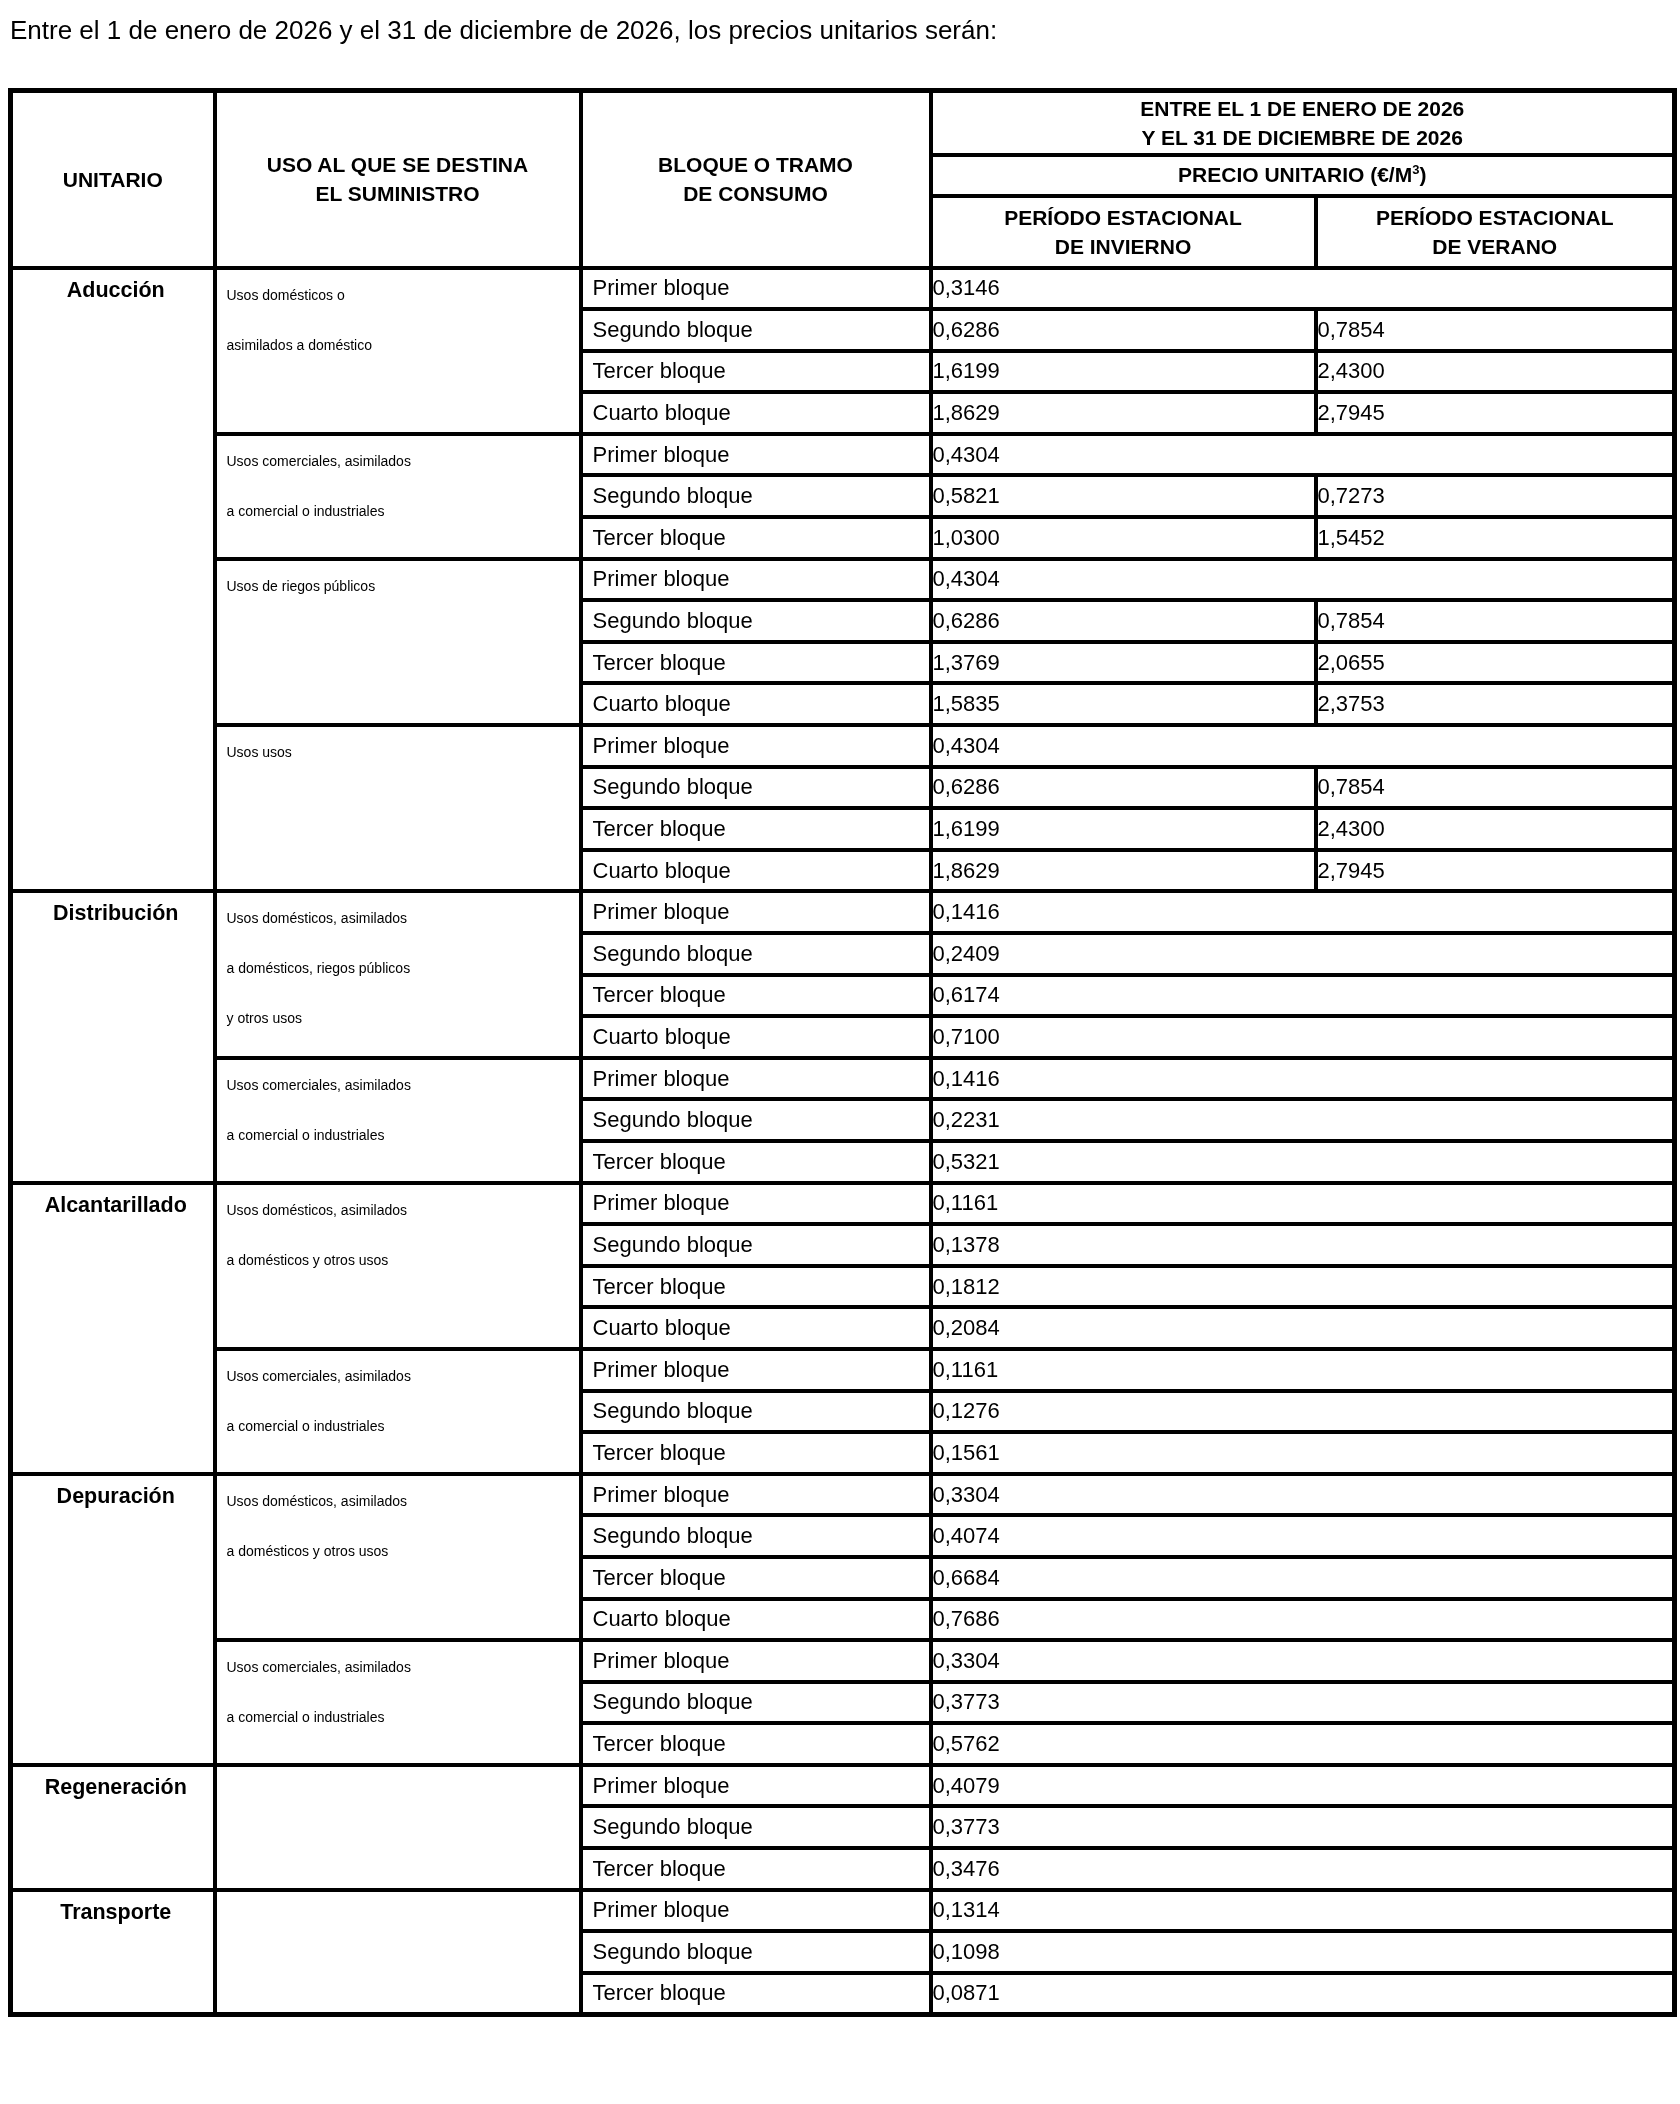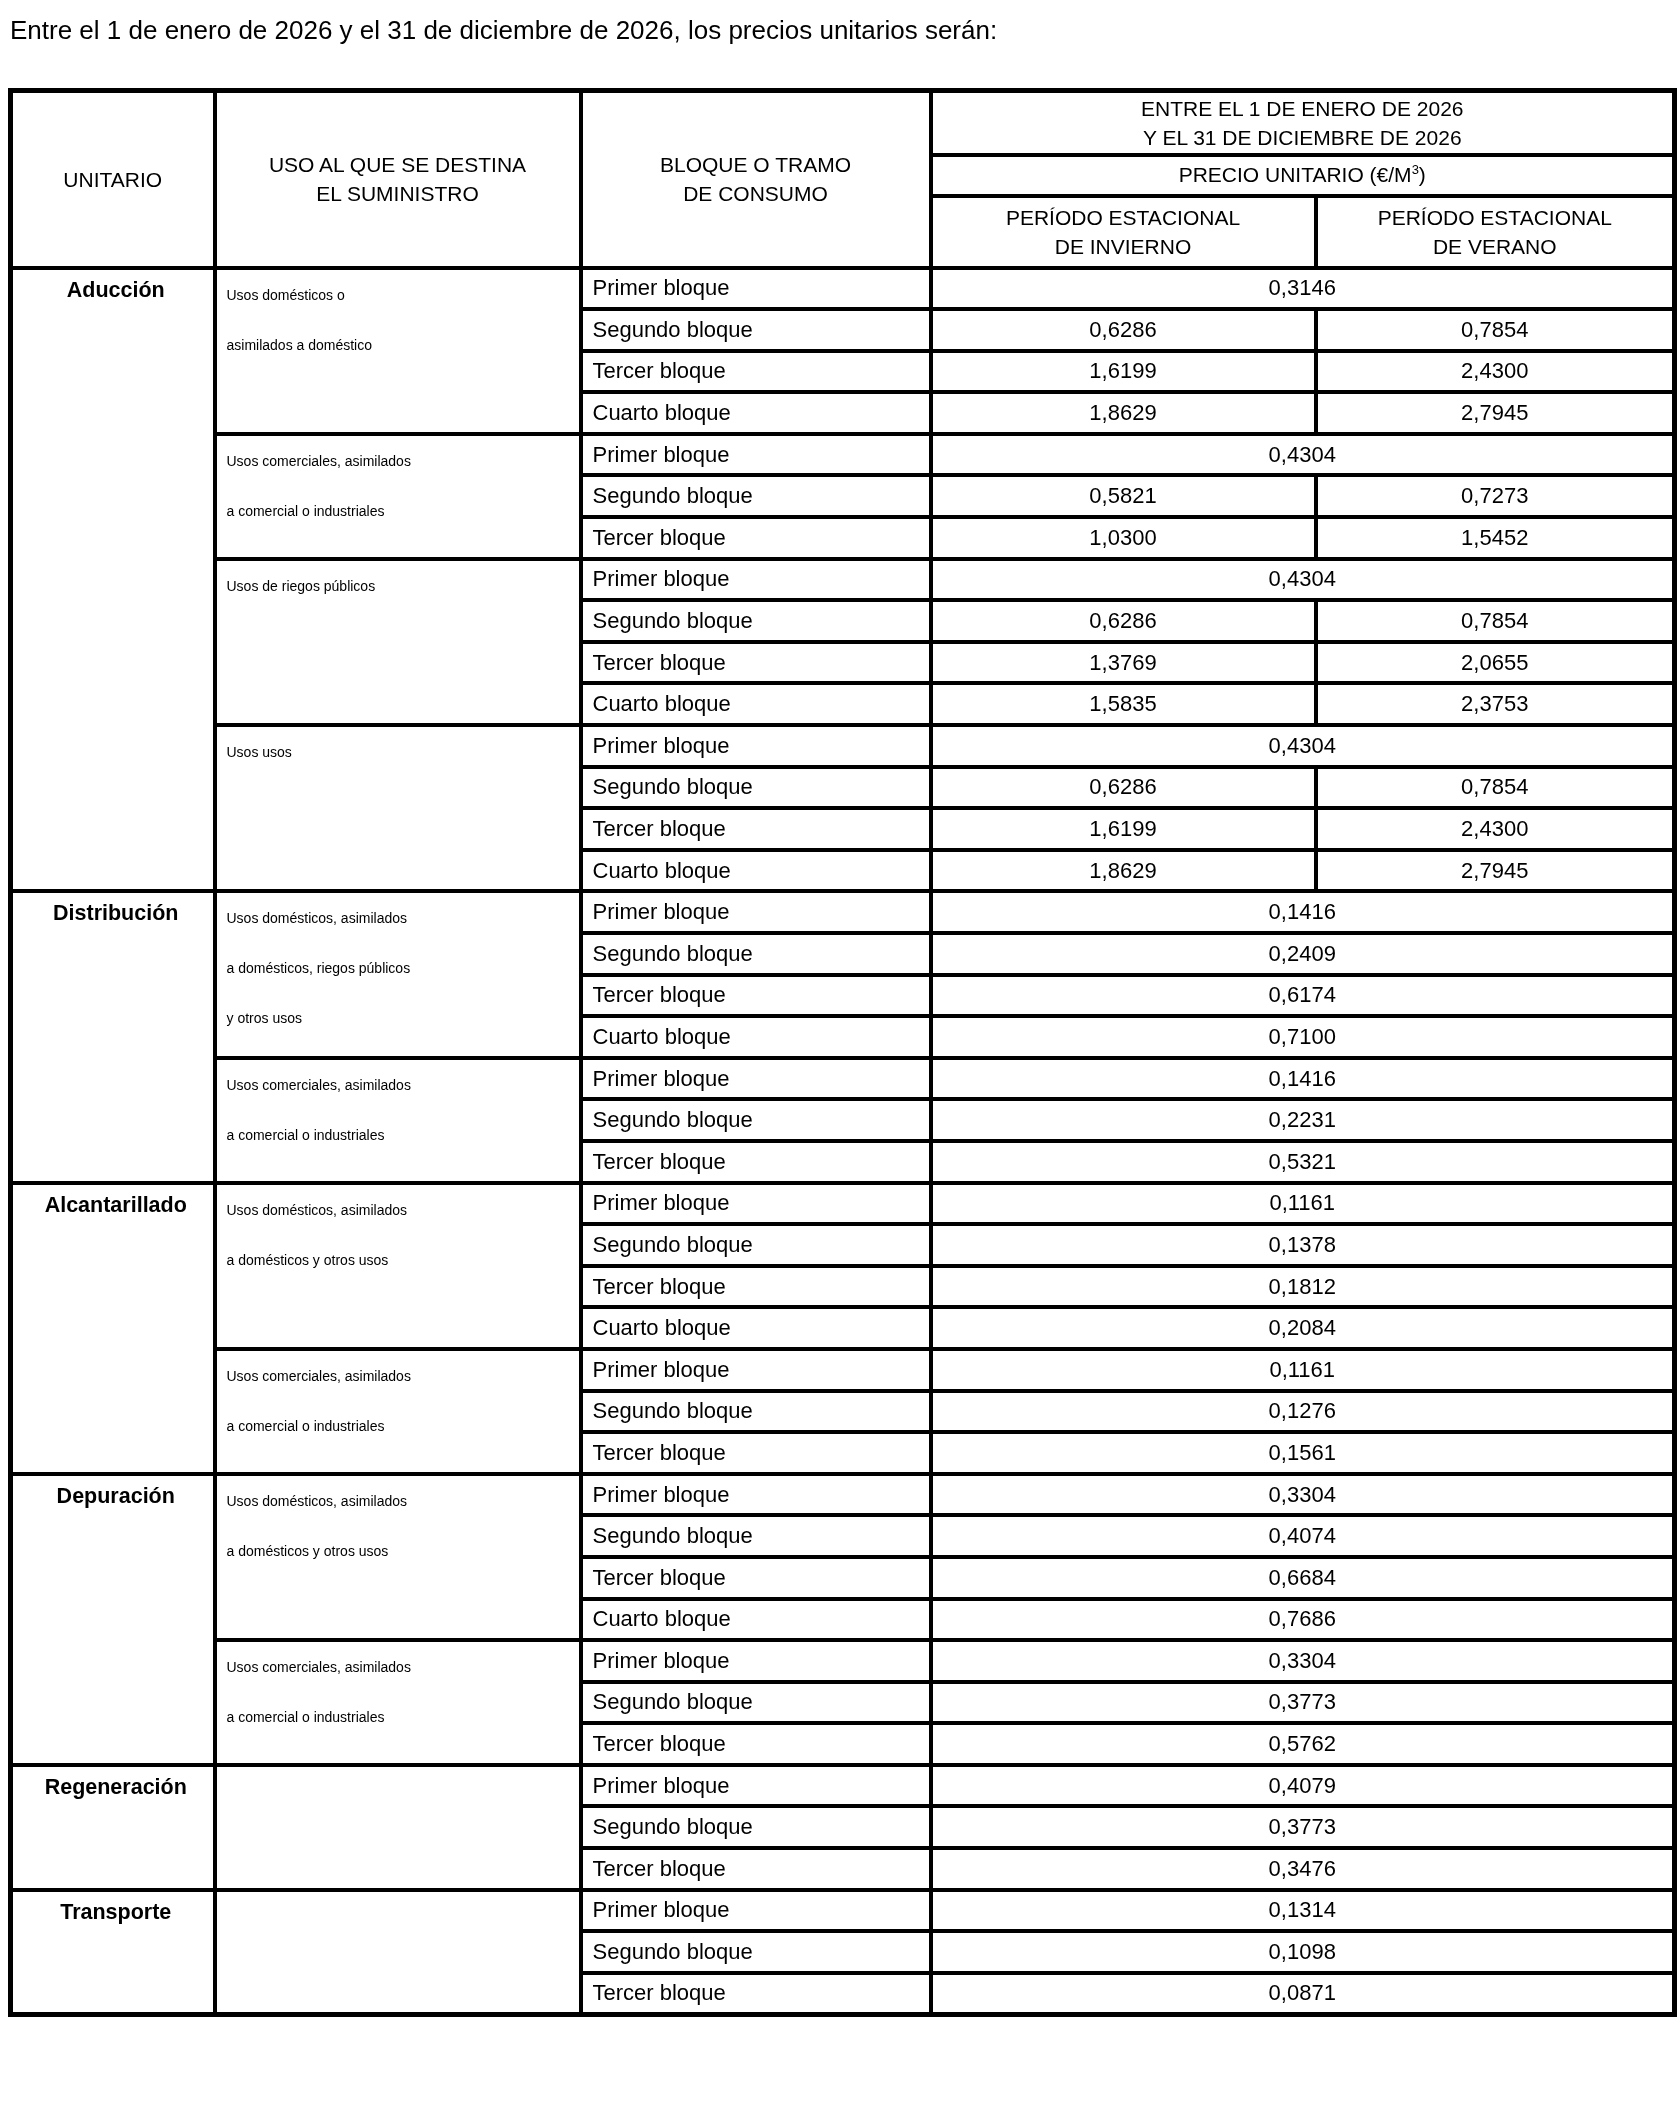--- a/index.html
+++ b/index.html
@@ -30,21 +30,21 @@
     margin-top: 42px;
     border: 5px solid #000;
   }
   table.prices th, table.prices td {
     border: 4px solid #000;
     box-sizing: border-box;
     overflow: hidden;
   }
   thead th {
     font-size: 21px;
-    font-weight: normal;
+    font-weight: bold;
     text-align: center;
     vertical-align: middle;
     white-space: pre-line;
     line-height: 29px;
     padding: 0 8px;
   }
   thead tr.h1 { height: 64px; }
   thead tr.h2 { height: 41px; }
   thead tr.h3 { height: 72px; }
   thead th.precio { line-height: 24px; }
@@ -70,21 +70,20 @@
   }
   td.bloque {
     font-size: 22px;
     vertical-align: middle;
     padding: 0 2px 0 10px;
     white-space: nowrap;
     margin-top: 28px;
   }
   td.value {
     font-size: 22px;
-    text-align: center;
     vertical-align: middle;
     padding: 0;
     white-space: nowrap;
   }
 </style>
 </head>
 <body>
 
 <div class="page">
   <p class="title">Entre el 1 de enero de 2026 y el 31 de diciembre de 2026, los precios unitarios serán:</p>

